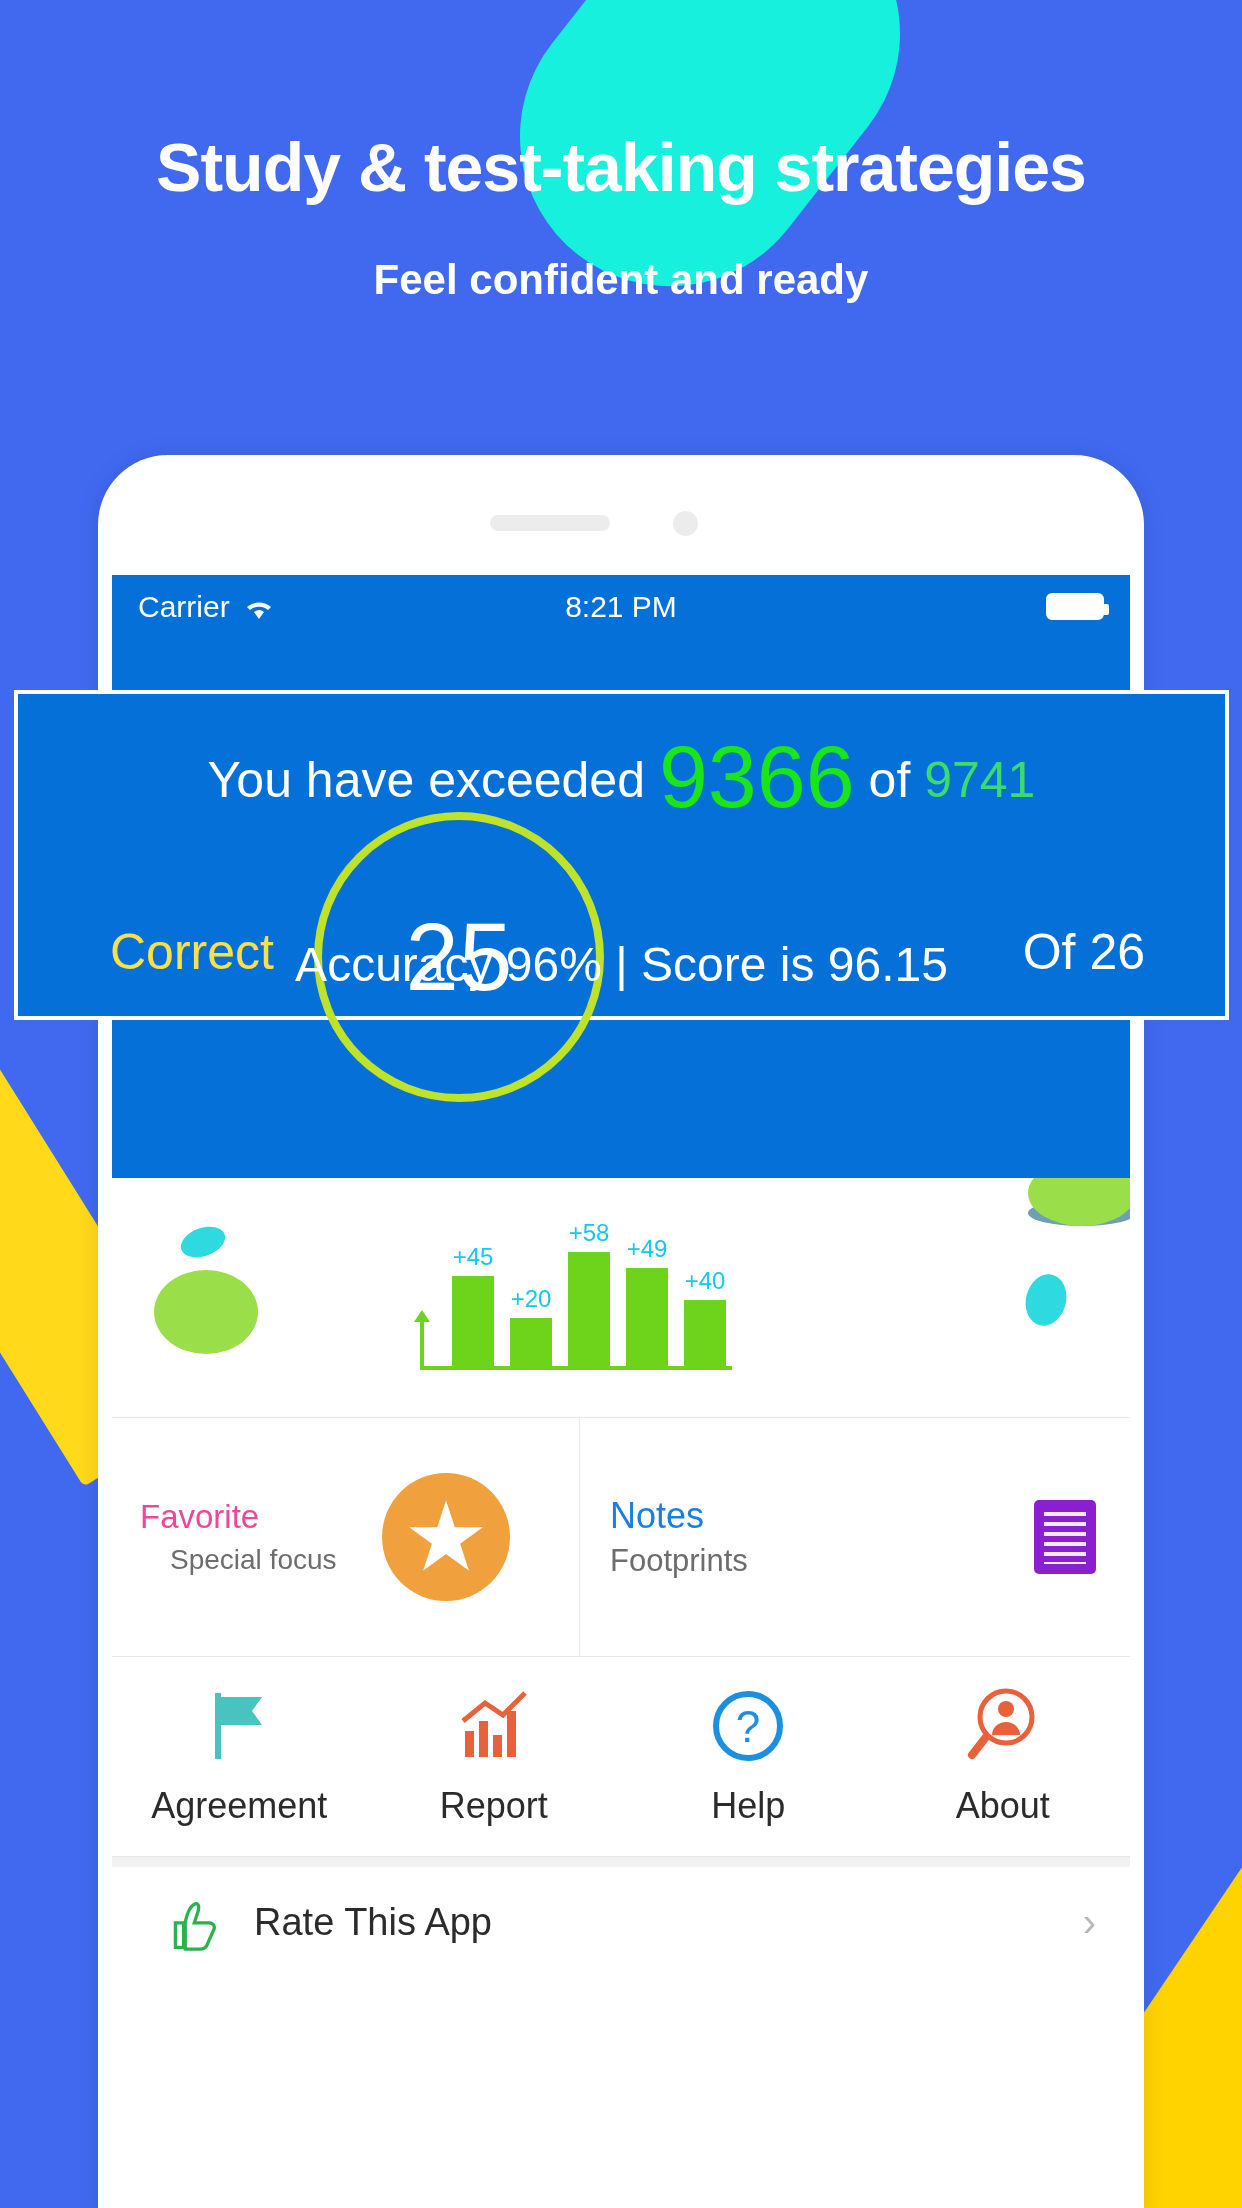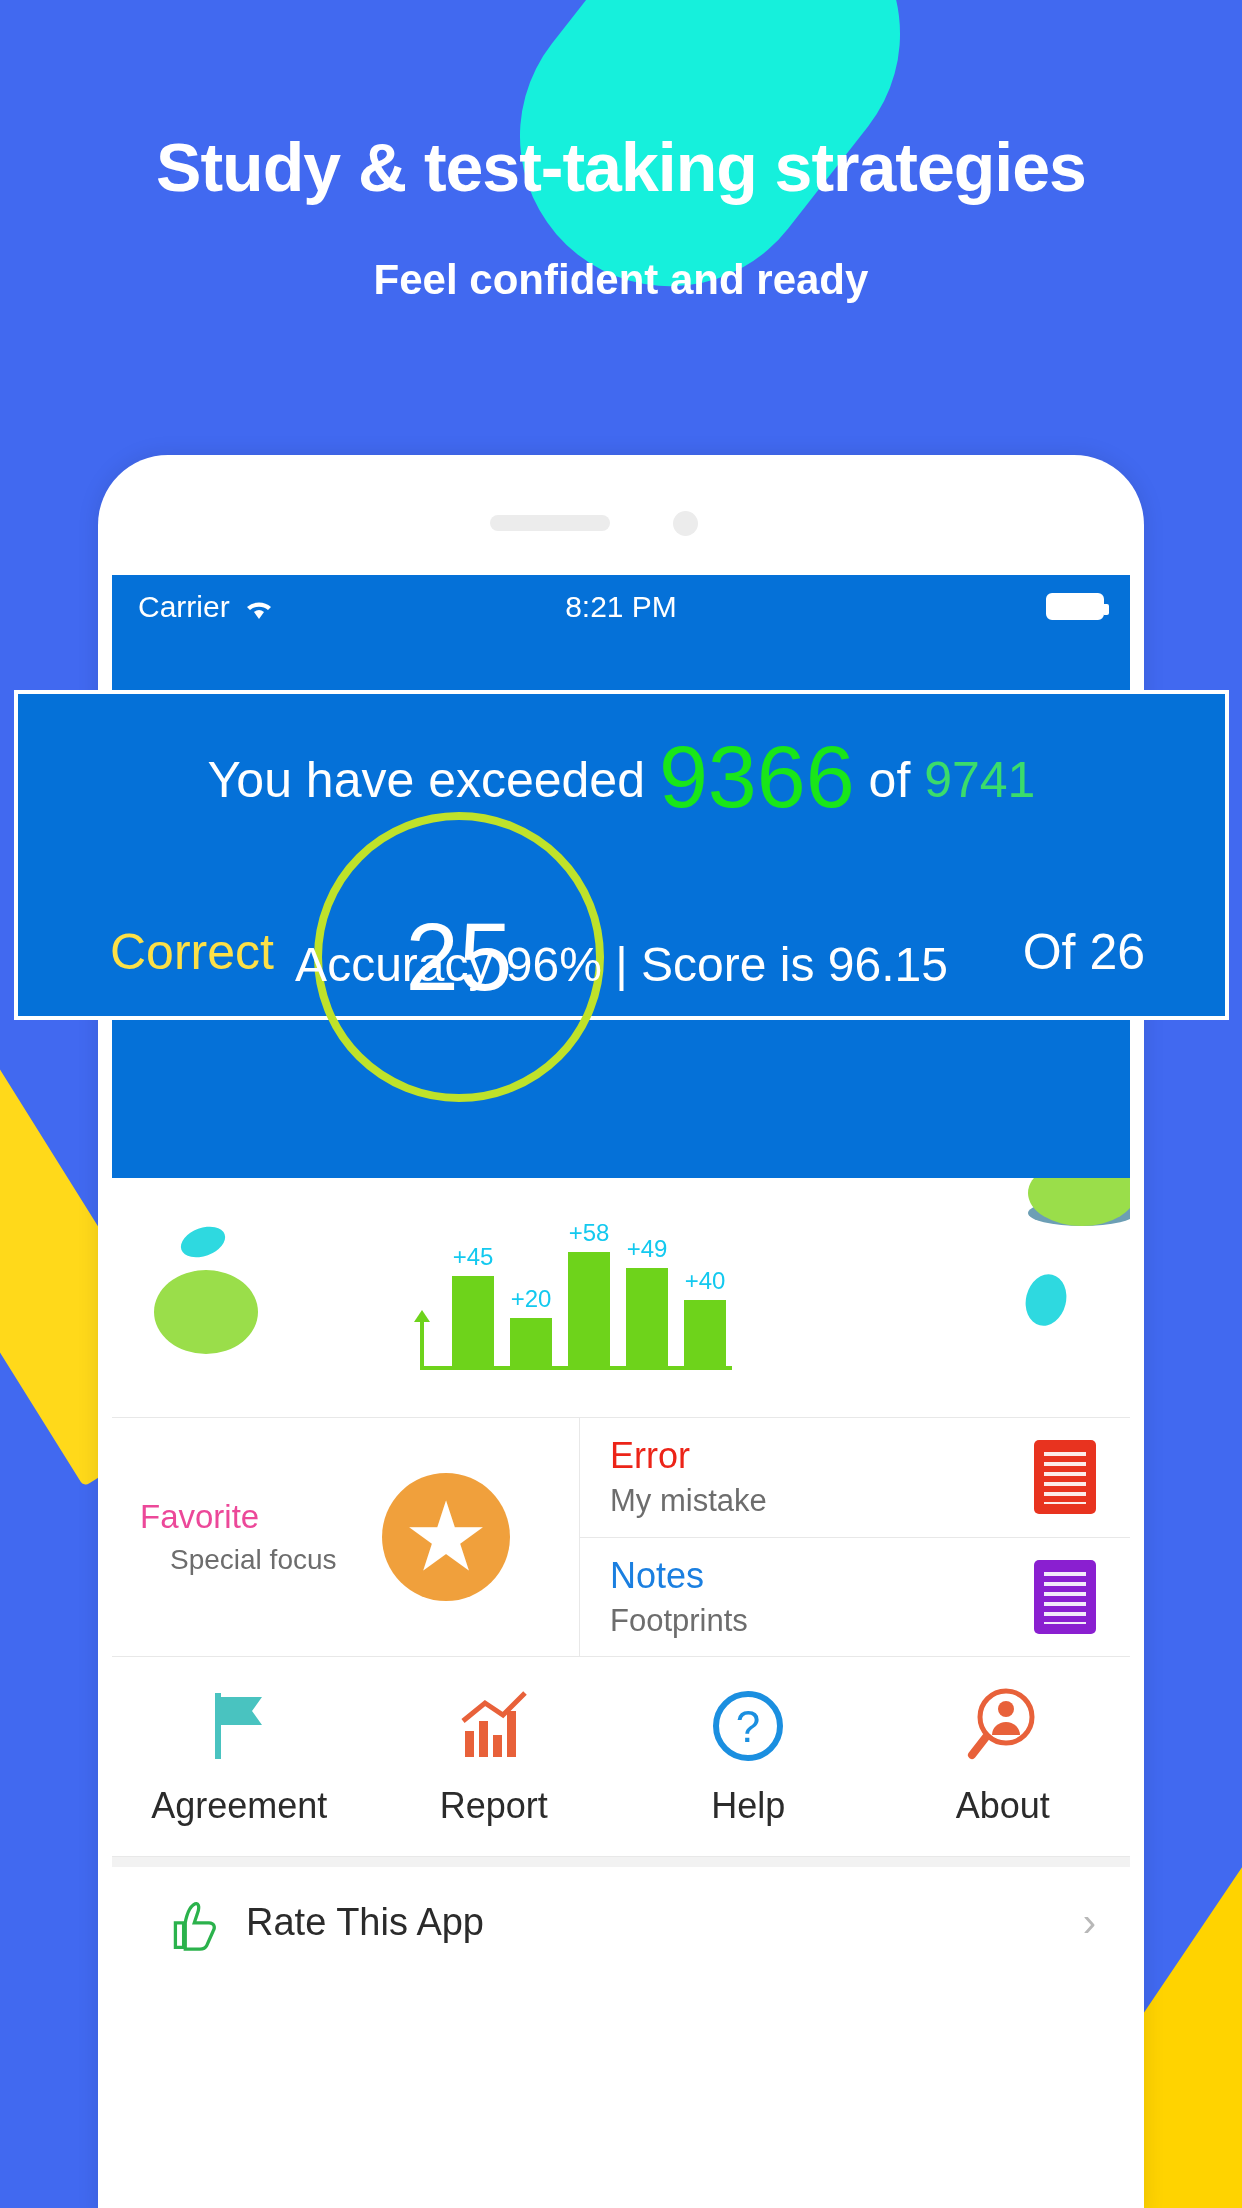--- a/index.html
+++ b/index.html
@@ -179,21 +179,21 @@
   }
   .nav-item{
     flex:1; display:flex; flex-direction:column;
     align-items:center; justify-content:center; gap:20px;
   }
   .nav-label{ font-size:36px; color:#2b2b2b; }
   .nav-ico{ width:78px;height:78px; display:flex;align-items:center;justify-content:center; }
 
   .rate-sep{ height:10px; background:#f2f2f2; }
   .rate-row{
-    display:flex; align-items:center; gap:16px;
+    display:flex; align-items:center; gap:24px;
     padding:26px 34px 26px 40px; height:110px;
   }
   .rate-label{ font-size:38px; color:#2b2b2b; }
   .chev{ margin-left:auto; color:#b8b8b8; font-size:40px; }
 
   
   .score-panel{
     position:absolute; left:14px; top:690px;
     width:1215px; height:330px;
     background:#0571d8;
@@ -292,29 +292,20 @@
         <div class="fav-text">
           <div class="fav-title">Favorite</div>
           <div class="fav-sub">Special focus</div>
         </div>
         <div class="star-circle">
           <span class="star-glyph">★</span>
         </div>
       </div>
 
       <div class="right-col">
-        <div class="rc-row">
-          <div>
-            <div class="rc-title err">Error</div>
-            <div class="rc-sub">My mistake</div>
-          </div>
-          <span class="doc-icon red">
-              <span class="doc-lines"></span>
-            </span>
-        </div>
         <div class="rc-row">
           <div>
             <div class="rc-title note">Notes</div>
             <div class="rc-sub">Footprints</div>
           </div>
           <span class="doc-icon purple">
               <span class="doc-lines"></span>
             </span>
         </div>
       </div>

